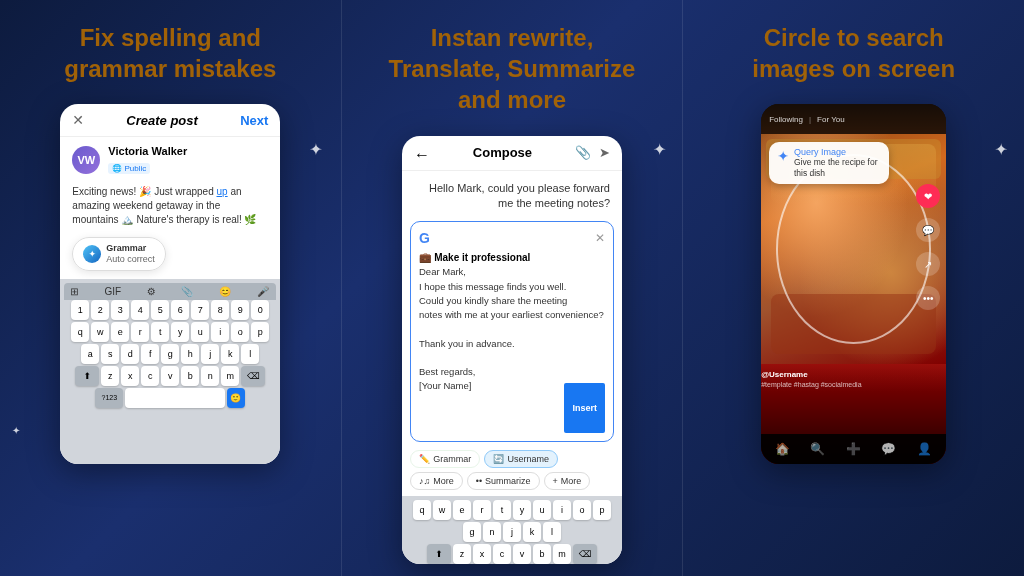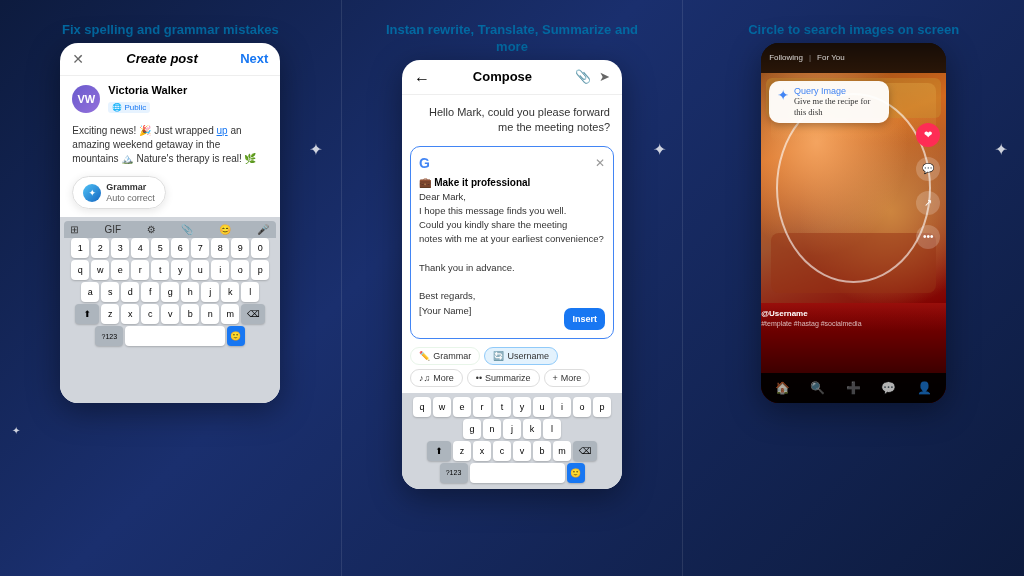--- a/index.html
+++ b/index.html
@@ -19,26 +19,26 @@
       align-items: center;
       padding: 22px 12px 12px;
       position: relative;
     }
 
     .panel + .panel {
       border-left: 1px solid rgba(255,255,255,0.1);
     }
 
     .panel-title {
-      color: #0369a1;
-      font-size: 13px;
+      color: #a16207;
+      font-size: 24px;
       font-weight: 700;
       text-align: center;
       line-height: 1.3;
-      margin-bottom: 4px;
+      margin-bottom: 20px;
       max-width: 260px;
     }
 
     
     .phone-mockup {
       background: #fff;
       border-radius: 18px;
       width: 220px;
       min-height: 360px;
       box-shadow: 0 8px 32px rgba(0,0,0,0.4);
@@ -287,22 +287,22 @@
       font-size: 9.5px;
       color: #333;
       line-height: 1.5;
       margin-top: 2px;
     }
 
     .insert-btn {
       background: #1877f2;
       color: white;
       border: none;
-      border-radius: 7px;
-      padding: 6px 8px;
+      border-radius: 2px;
+      padding: 20px 8px;
       font-size: 9px;
       font-weight: 600;
       float: right;
       margin-top: 4px;
     }
 
     .ai-chips {
       display: flex;
       flex-wrap: wrap;
       gap: 4px;
@@ -489,21 +489,20 @@
     .query-text-label {
       font-size: 9px;
       font-weight: 400;
       color: #4285f4;
     }
 
     .query-text-body {
       font-size: 8.5px;
       color: #333;
       line-height: 1.3;
-      font-family: Liberation Serif, serif;
     }
 
     
     .deco-sparkle {
       position: absolute;
       color: rgba(255,255,255,0.8);
       font-size: 16px;
       pointer-events: none;
     }
   </style>

